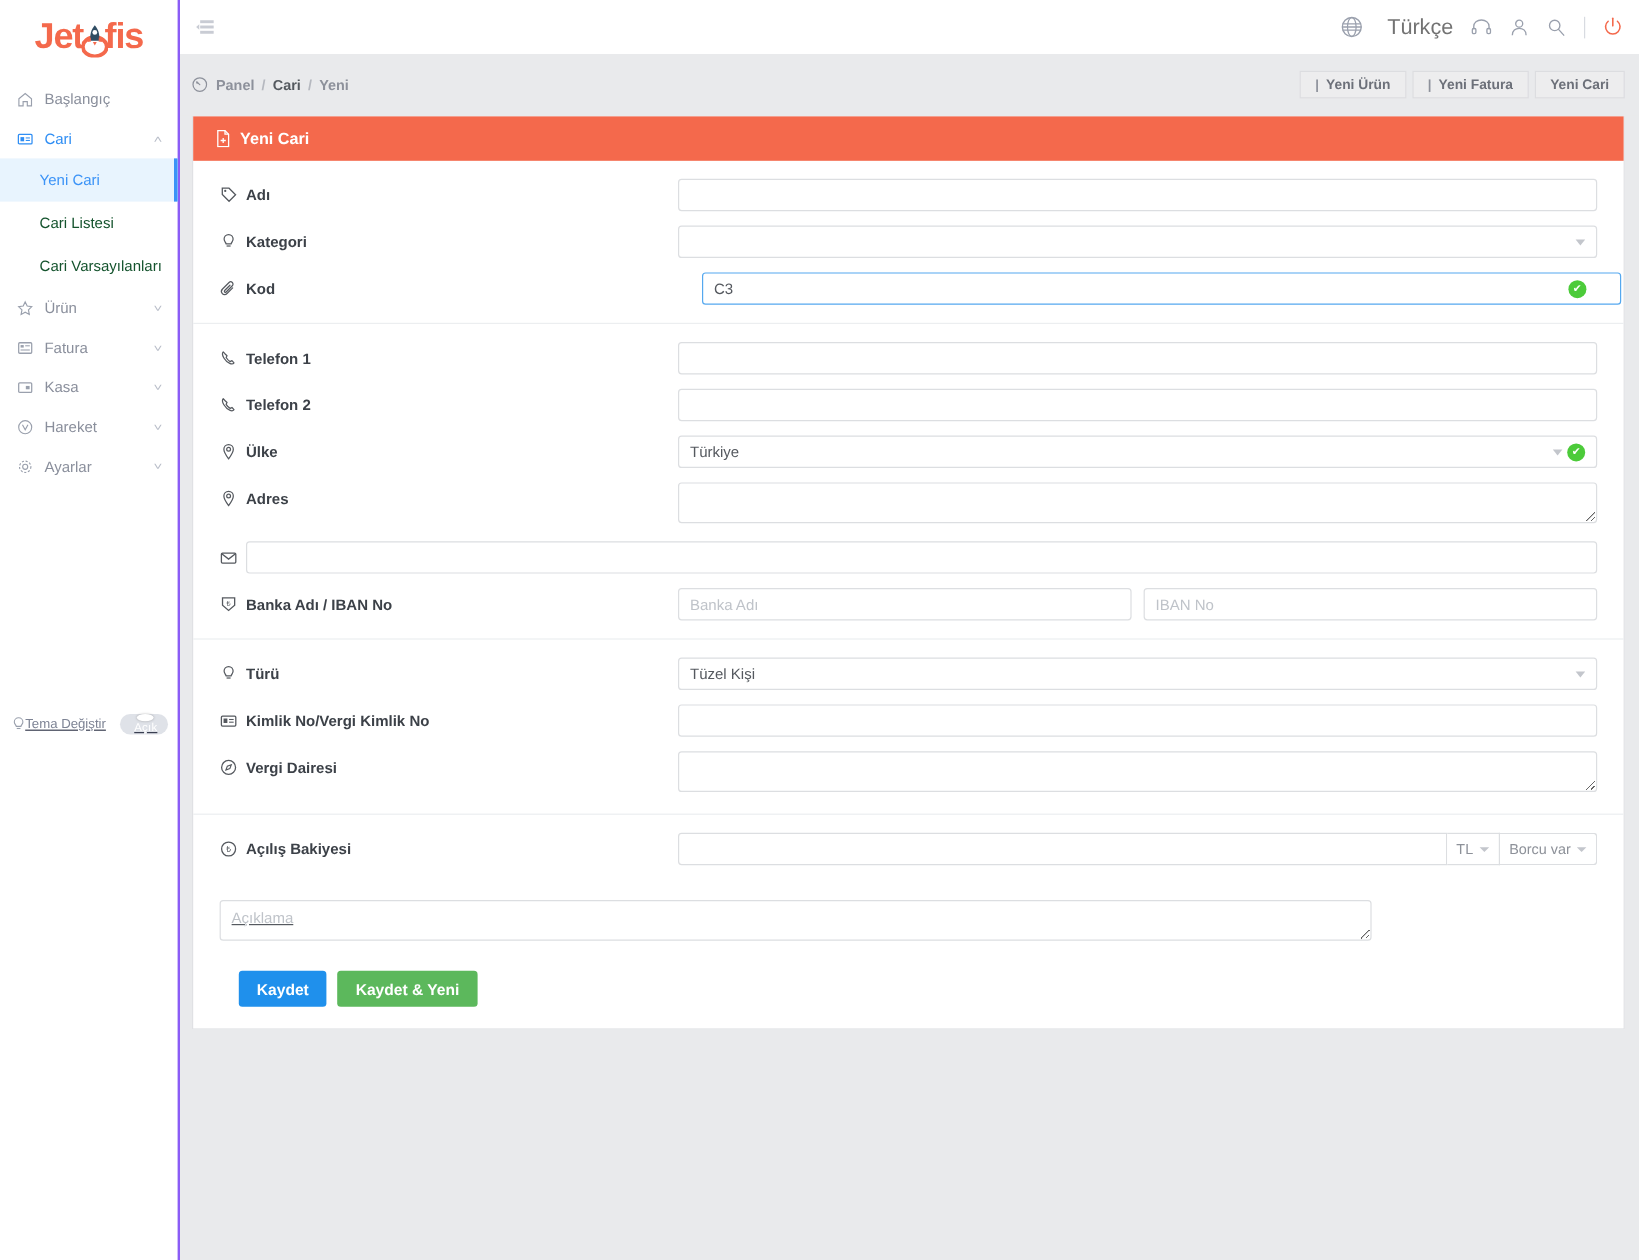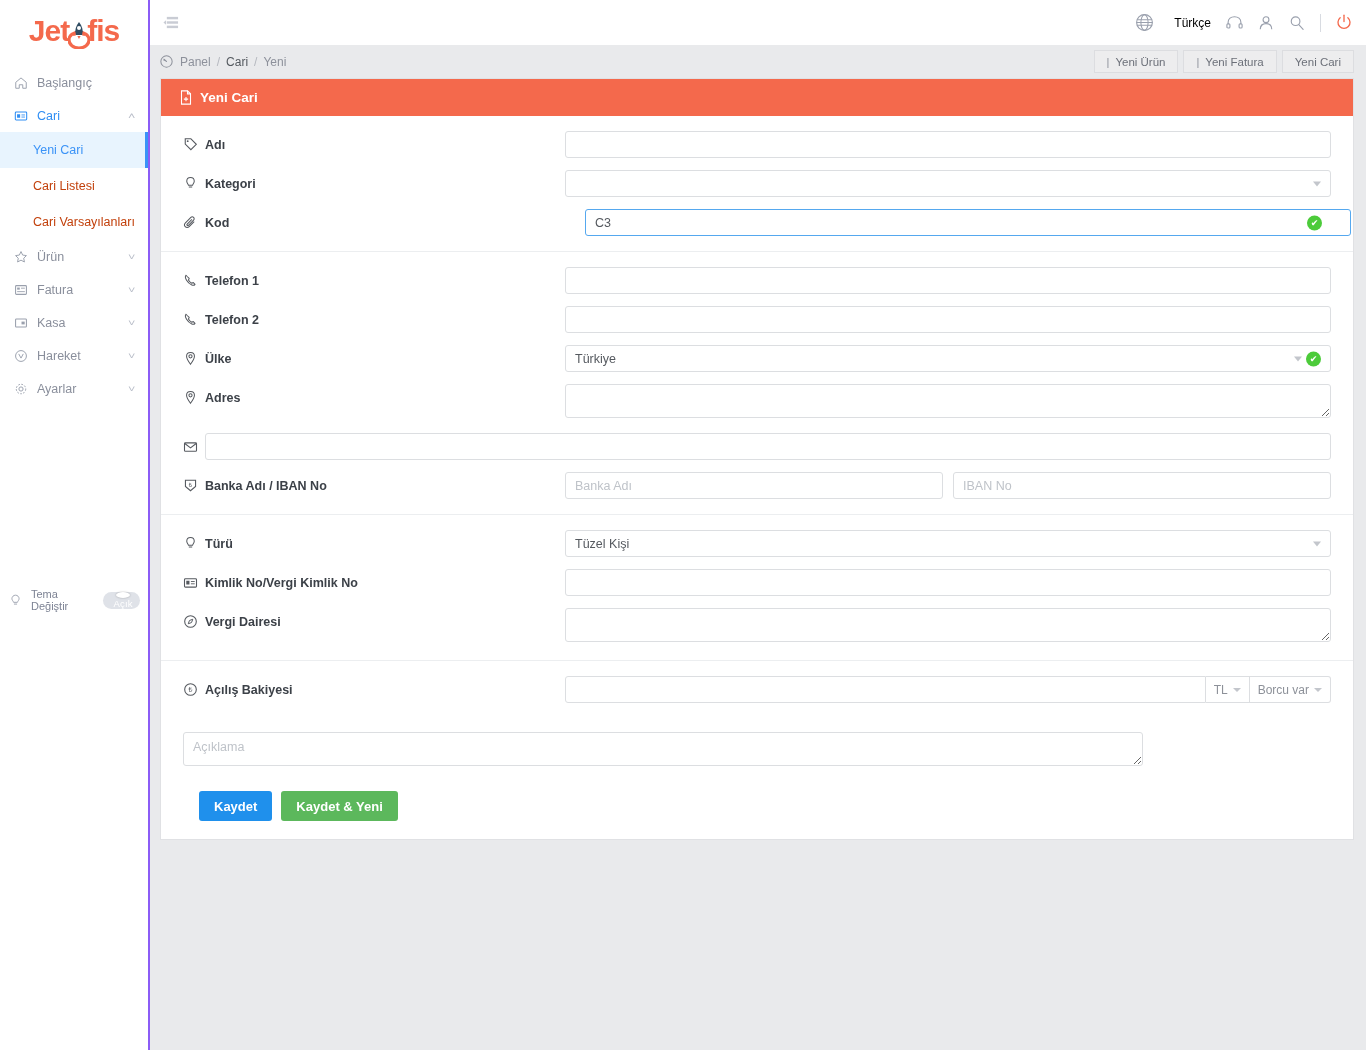--- a/index.html
+++ b/index.html
@@ -55,31 +55,31 @@
   .nav-item .lbl { flex: 1; padding-left: 6px; }
   .nav-item .caret {
     font-size: 9px; color: #b9bec9; margin-left: auto;
     transform: scaleX(1.4);
   }
   .nav-item.active-parent { color: #2f8ef4; }
   .nav-item.active-parent .ic { color: #2f8ef4; }
   .nav-sub {
     display: flex; align-items: center;
     height: 36px; padding-left: 33px;
-    font-size: 12.5px; color: #c2410c; cursor: pointer;
+    font-size: 12.5px; color: #14532d; cursor: pointer;
   }
   .nav-sub.selected {
     background: #e8f4fe; color: #3b93f7;
     border-right: 3px solid #3b93f7;
   }
 
   .theme-switch {
     position: absolute; left: 0; bottom: 438px;
     width: 150px; display: flex; align-items: center;
-    padding: 0 10px; gap: 10px;
+    padding: 0 10px; gap: 0; text-decoration: underline;
   }
   .theme-switch .bulb { color: #9aa0ad; display: inline-flex; }
   .theme-switch .tlabel { font-size: 11px; color: #7d8394; }
   .toggle {
     margin-left: auto;
     width: 40px; height: 17px; border-radius: 9px;
     background: #dfe2e8; position: relative; cursor: pointer;
     display: flex; align-items: center; flex-direction: column;
   }
   .toggle .knob {
@@ -95,27 +95,27 @@
   
   .main { flex: 1; display: flex; flex-direction: column; height: 1050px; background: #e9eaec; }
   .topbar {
     height: 45px; background: #ffffff;
     display: flex; align-items: center;
     padding: 0 14px 0 10px;
   }
   .collapse-btn { color: #c9ccd4; cursor: pointer; display: inline-flex; padding: 3px; }
   .topbar-right { margin-left: auto; display: flex; align-items: center; gap: 15px; }
   .topbar-right .tb-ic { color: #9aa0ad; cursor: pointer; display: inline-flex; align-items: center; }
-  .lang { display: flex; align-items: center; gap: 20px; color: #000000; font-size: 12px; cursor: pointer; }
+  .lang { display: flex; align-items: center; gap: 20px; color: #737373; font-size: 18px; cursor: pointer; }
   .vdiv { width: 1px; height: 18px; background: #d8dbe1; }
   .power { color: #f4694c; cursor: pointer; display: inline-flex; }
 
   .crumbbar {
-    height: 33px; display: flex; align-items: center;
-    padding: 0 12px 0 10px; background: #e9eaec;
+    height: 51px; display: flex; align-items: center;
+    padding: 0 12px 0 10px; background: #e9eaec; font-weight: bold;
   }
   .crumbs { display: flex; align-items: center; gap: 6px; font-size: 12px; color: #8d919b; }
   .crumbs .home { color: #8d919b; display: inline-flex; margin-right: 1px; }
   .crumbs .sep { color: #b5b8bf; }
   .crumbs .c-strong { color: #54595f; }
   .crumb-actions { margin-left: auto; display: flex; }
   .crumb-btn {
     height: 23px; padding: 0 12px; background: #ededee;
     border: 1px solid #dcdde0; color: #6c7079;
     font-size: 11.5px; display: flex; align-items: center; gap: 6px;
@@ -159,21 +159,21 @@
     font-family: "Liberation Sans", sans-serif;
     outline: none;
   }
   .inp::placeholder { color: #bfc3c9; }
   .inp.focused { border-color: #55a8ef; box-shadow: none; margin-left: 20px; }
   .txta {
     width: 100%; height: 34px;
     border: 1px solid #dcdee1; border-radius: 3px;
     background: #ffffff; font-size: 12.5px; color: #55595f;
     padding: 7px 9px; resize: vertical;
-    font-family: "Liberation Sans", sans-serif; outline: none;
+    font-family: "Liberation Sans", sans-serif; outline: none; text-decoration: underline;
   }
   .txta::placeholder { color: #bfc3c9; }
 
   .sel {
     height: 27px; width: 100%;
     border: 1px solid #dcdee1; border-radius: 3px;
     background: #ffffff; font-size: 12.5px; color: #55595f;
     padding: 0 26px 0 9px;
     display: flex; align-items: center; cursor: pointer;
     position: relative;

